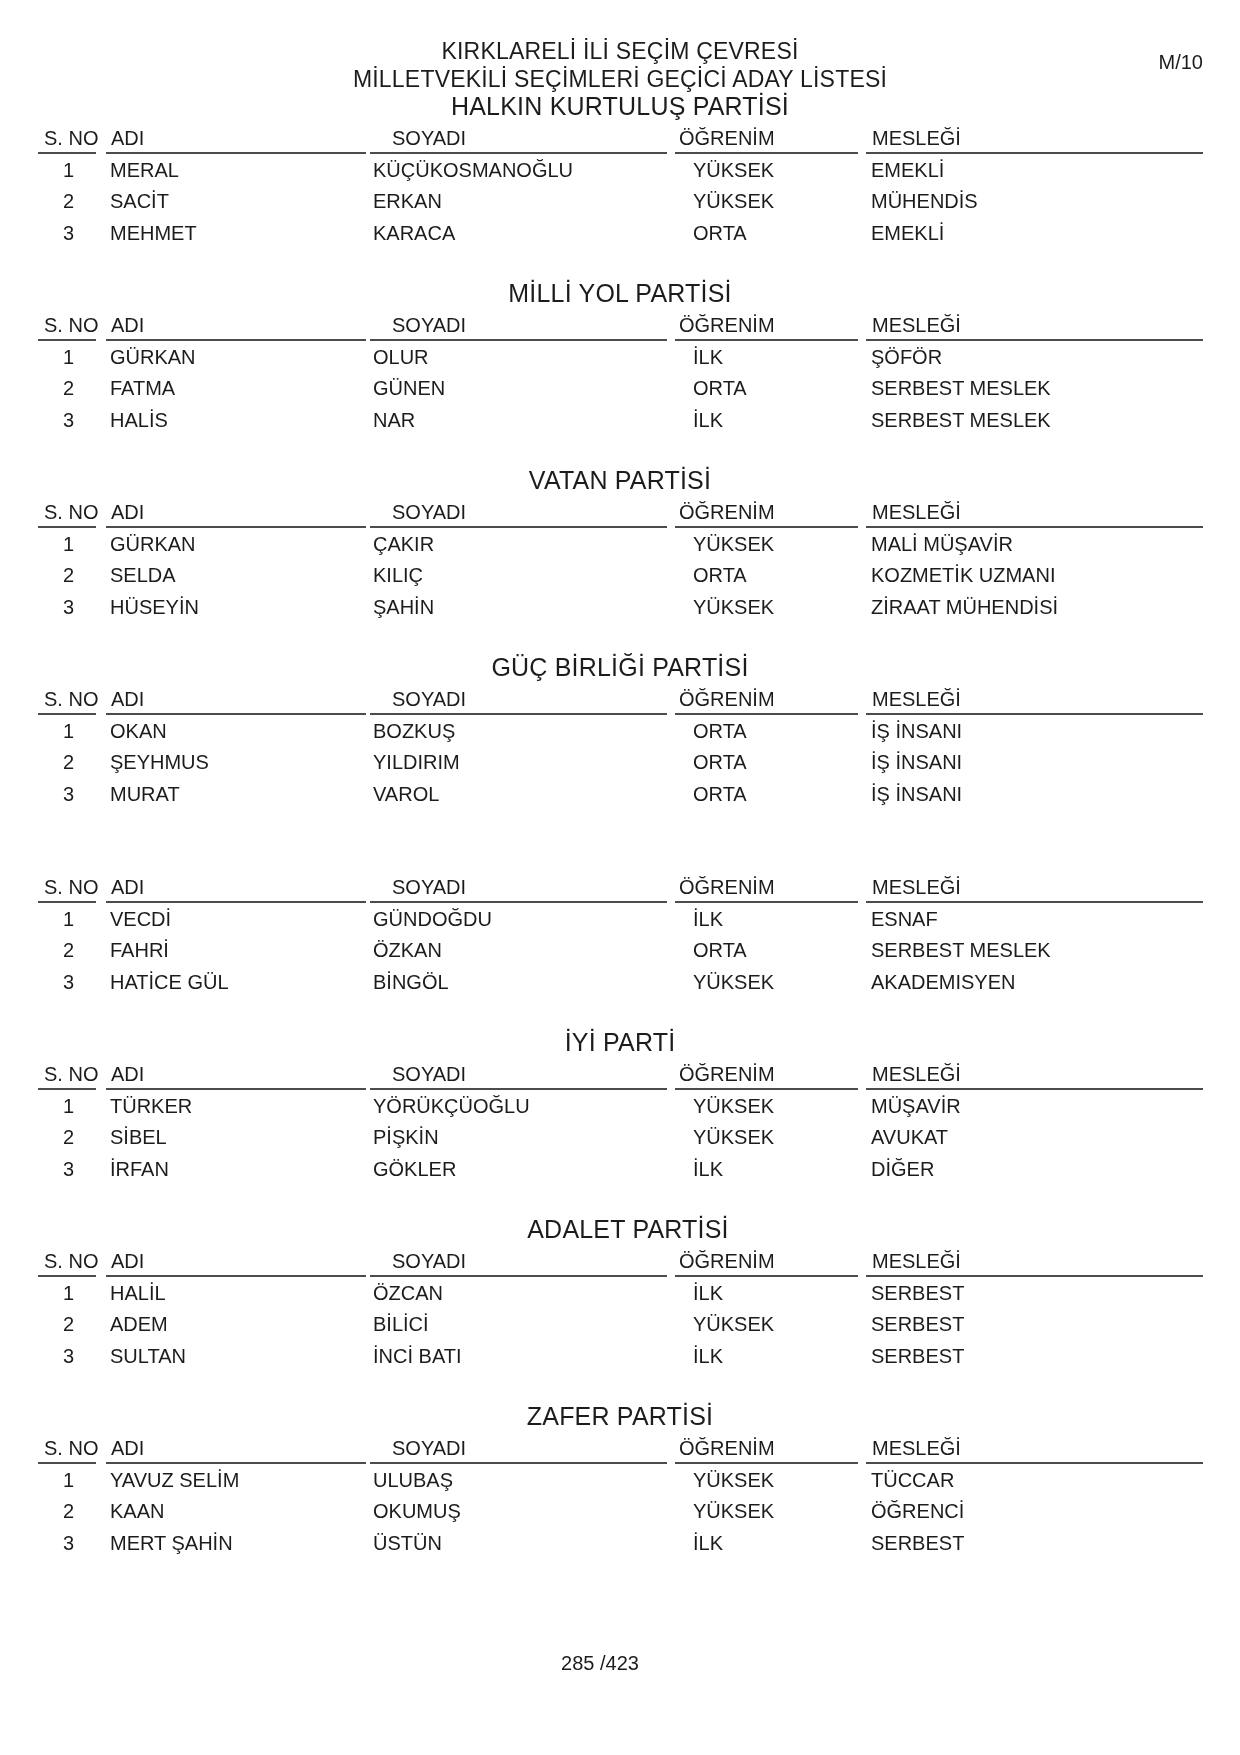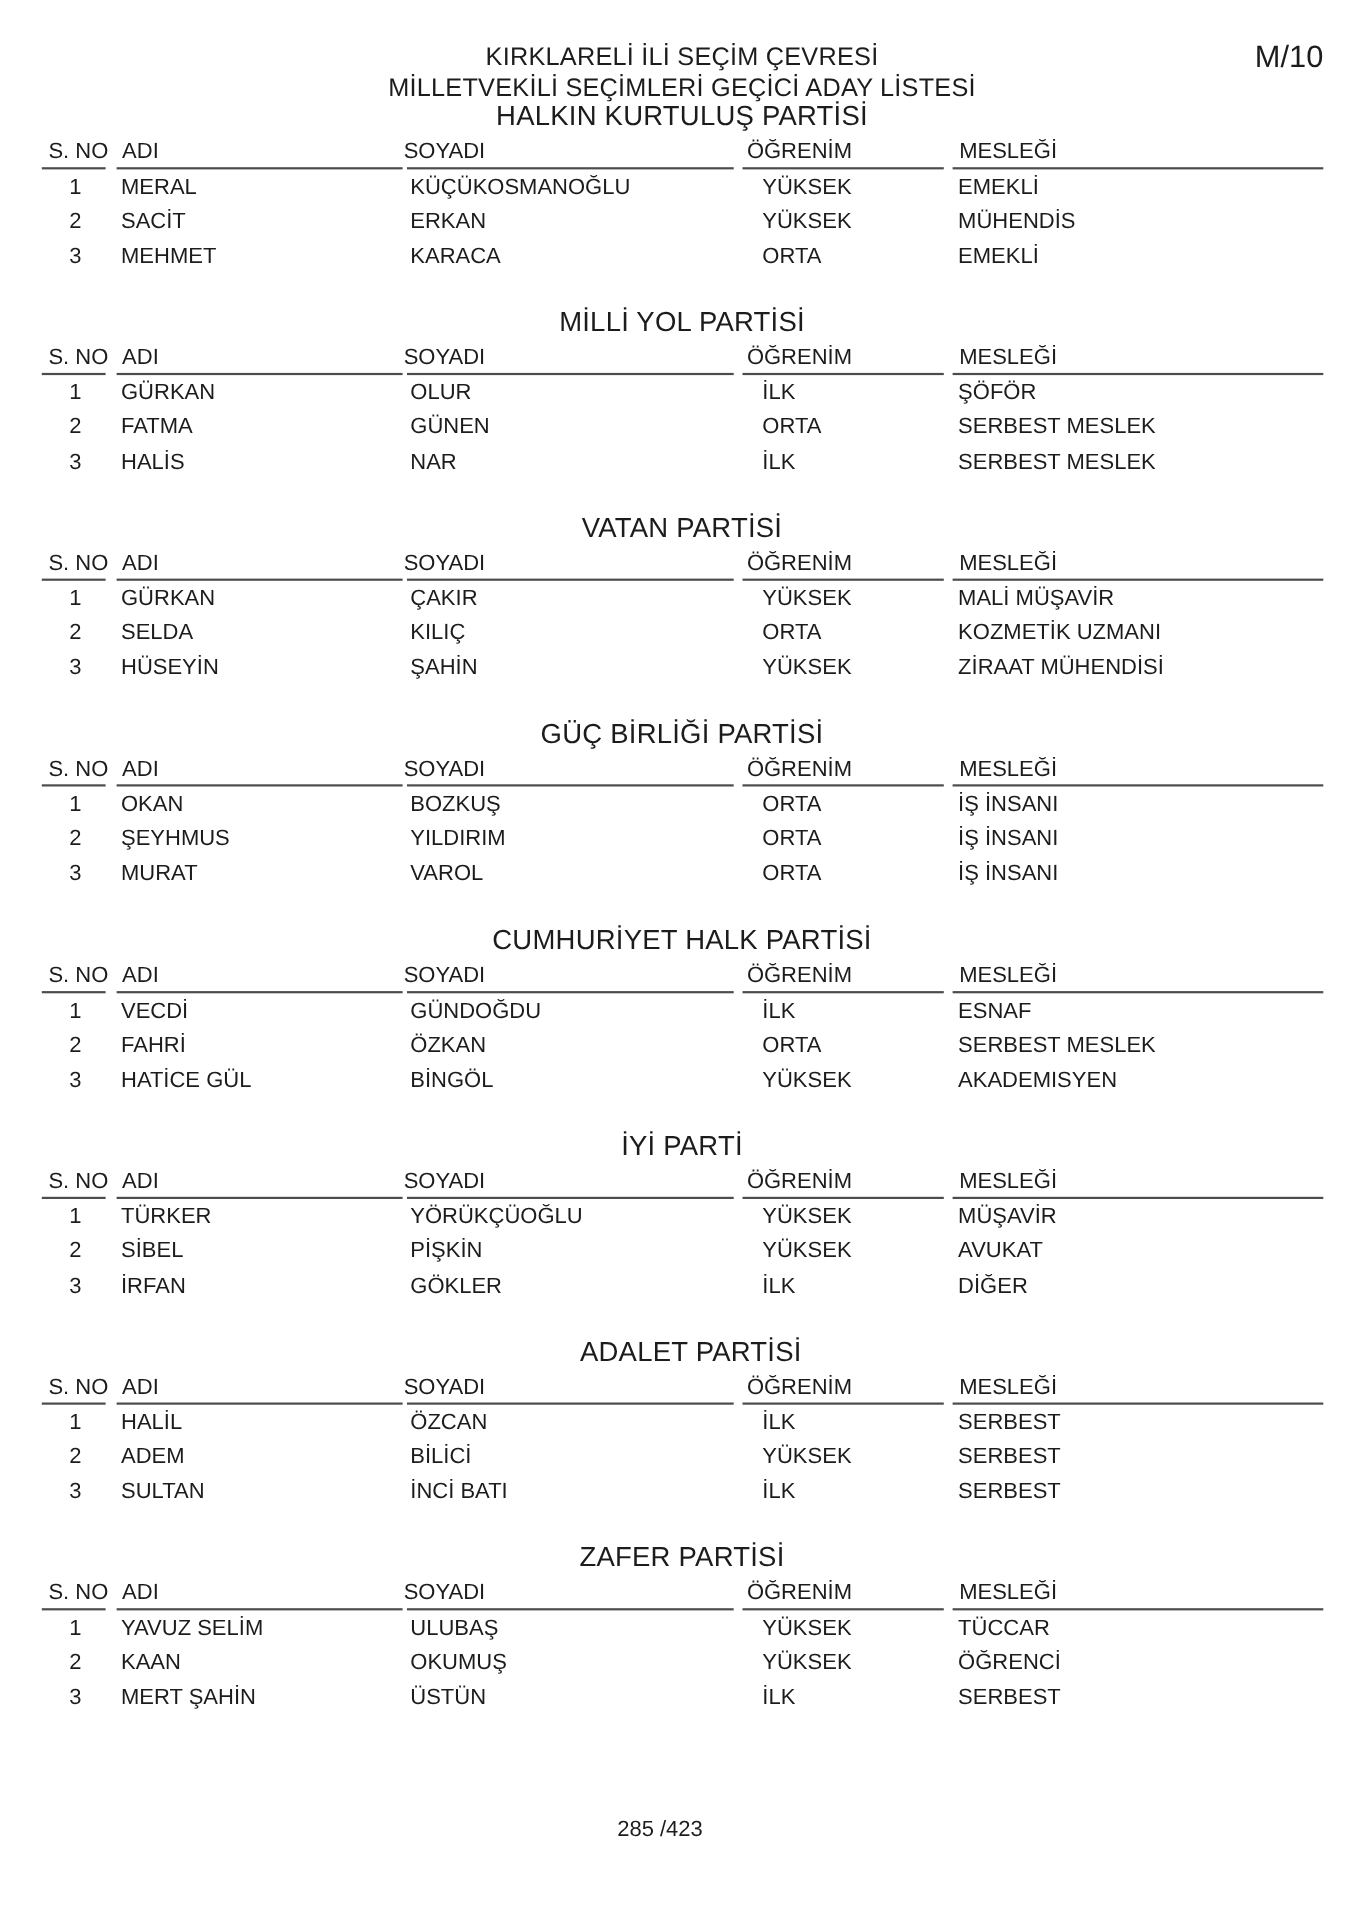--- a/index.html
+++ b/index.html
@@ -9,32 +9,32 @@
     background:#ffffff;
     font-family:"Liberation Sans","DejaVu Sans",sans-serif;
     color:#1c1c1c;
     overflow:hidden;
   }
   .abs{position:absolute;white-space:nowrap;}
   
   .doc-line{left:0;width:100%;text-align:center;font-size:23px;line-height:28px;letter-spacing:.2px;}
   #doc-line1{top:37px;}
   #doc-line2{top:65px;}
-  #page-code{top:41px;right:37px;font-size:28px;line-height:22px;}
+  #page-code{top:51px;right:37px;font-size:20px;line-height:22px;}
   
   .party{position:absolute;left:0;width:100%;height:160px;}
   .party-name{position:absolute;top:0;left:0;width:100%;text-align:center;font-size:25px;line-height:30px;letter-spacing:.2px;white-space:nowrap;}
   .col-h{position:absolute;top:36px;font-size:20px;line-height:22px;white-space:nowrap;}
   .cell{position:absolute;font-size:20px;line-height:22px;white-space:nowrap;}
   .row0{top:68px;} .row1{top:99px;} .row2{top:131px;}
   
   .h-no{left:44px;}
   .no{left:30px;width:44px;text-align:right;}
   .adi{left:110px;}   .h-adi{left:111px;}
-  .soyadi{left:373px;} .h-soyadi{left:367px;}
+  .soyadi{left:373px;} .h-soyadi{left:392px;}
   .ogrenim{left:693px;} .h-ogrenim{left:679px;}
   .meslegi{left:871px;} .h-meslegi{left:872px;}
   
   .rule{position:absolute;top:61px;height:2px;background:#4c4c4c;}
   .r1{left:38px;width:58px;}
   .r2{left:106px;width:260px;}
   .r3{left:370px;width:297px;}
   .r4{left:675px;width:183px;}
   .r5{left:866px;width:337px;}
   
@@ -180,21 +180,20 @@
     <div class="cell row1 meslegi">İŞ İNSANI</div>
 
     <div class="cell row2 no">3</div>
     <div class="cell row2 adi">MURAT</div>
     <div class="cell row2 soyadi">VAROL</div>
     <div class="cell row2 ogrenim">ORTA</div>
     <div class="cell row2 meslegi">İŞ İNSANI</div>
   </section>
 
   <section class="party" style="top: 840px;">
-    <div class="party-name">CUMHURİYET HALK PARTİSİ</div>
 
     <div class="col-h h-no">S. NO</div>
     <div class="col-h h-adi">ADI</div>
     <div class="col-h h-soyadi">SOYADI</div>
     <div class="col-h h-ogrenim">ÖĞRENİM</div>
     <div class="col-h h-meslegi">MESLEĞİ</div>
 
     <div class="rule r1"></div>
     <div class="rule r2"></div>
     <div class="rule r3"></div>

